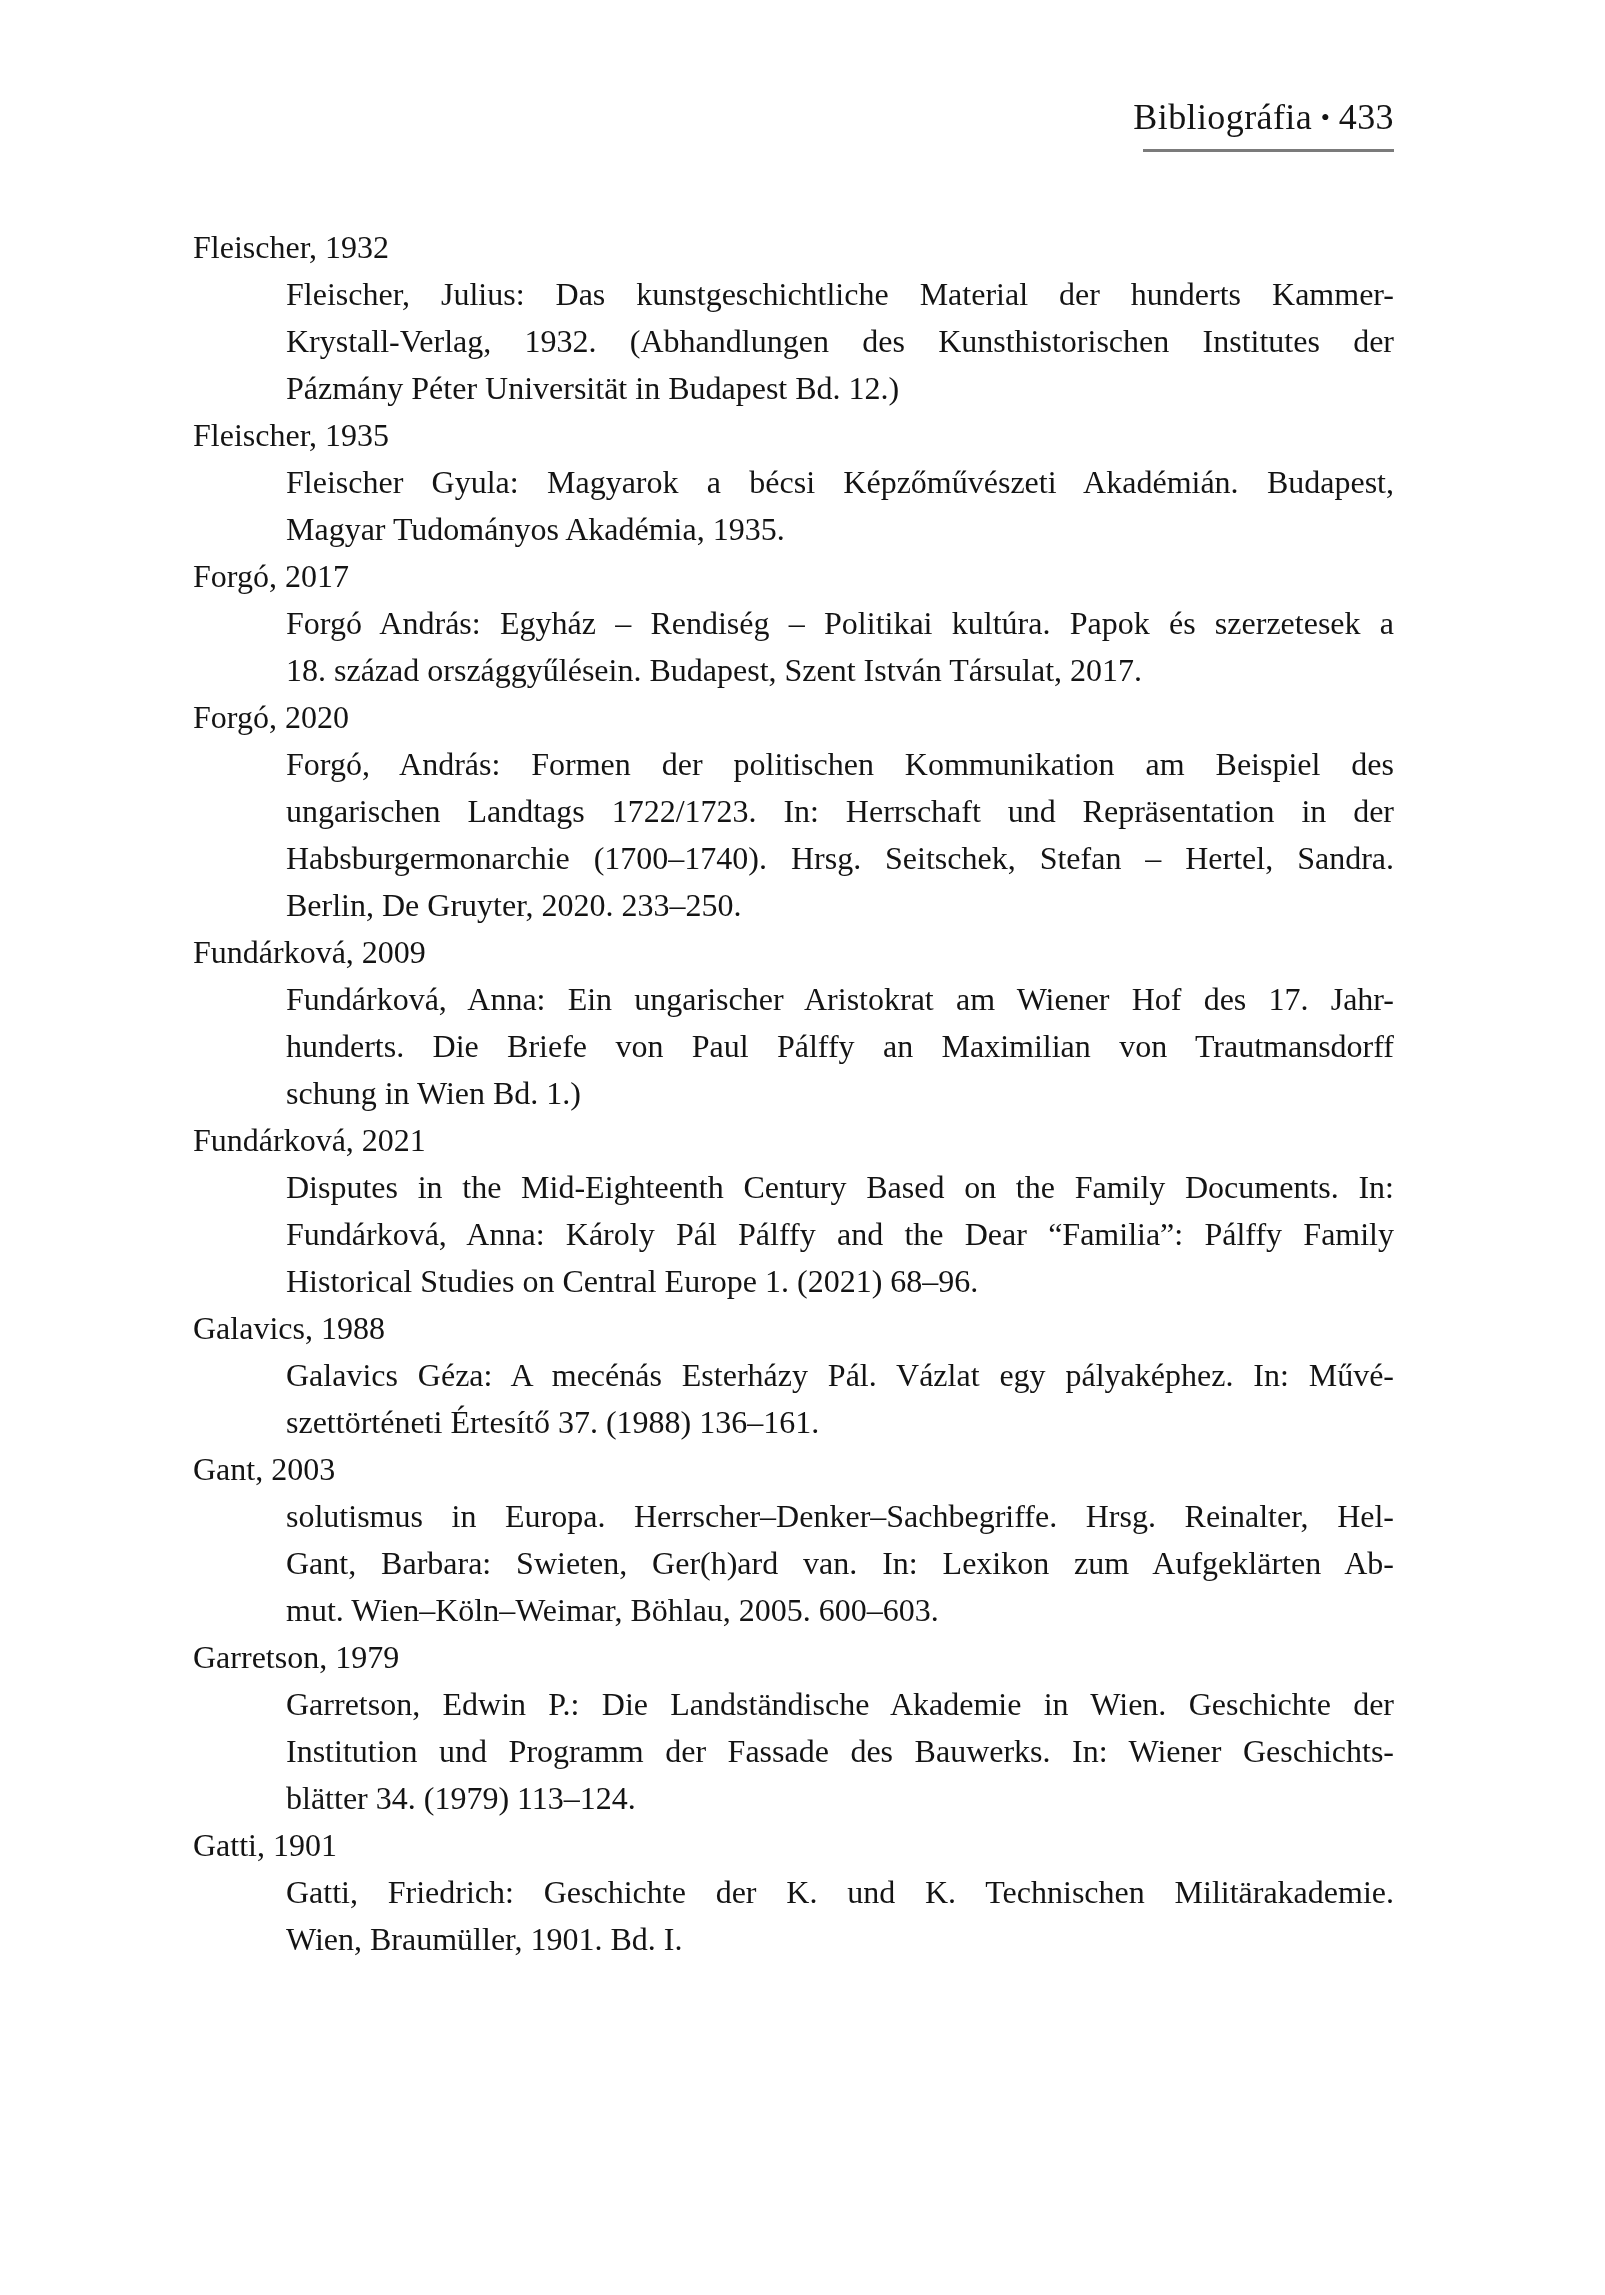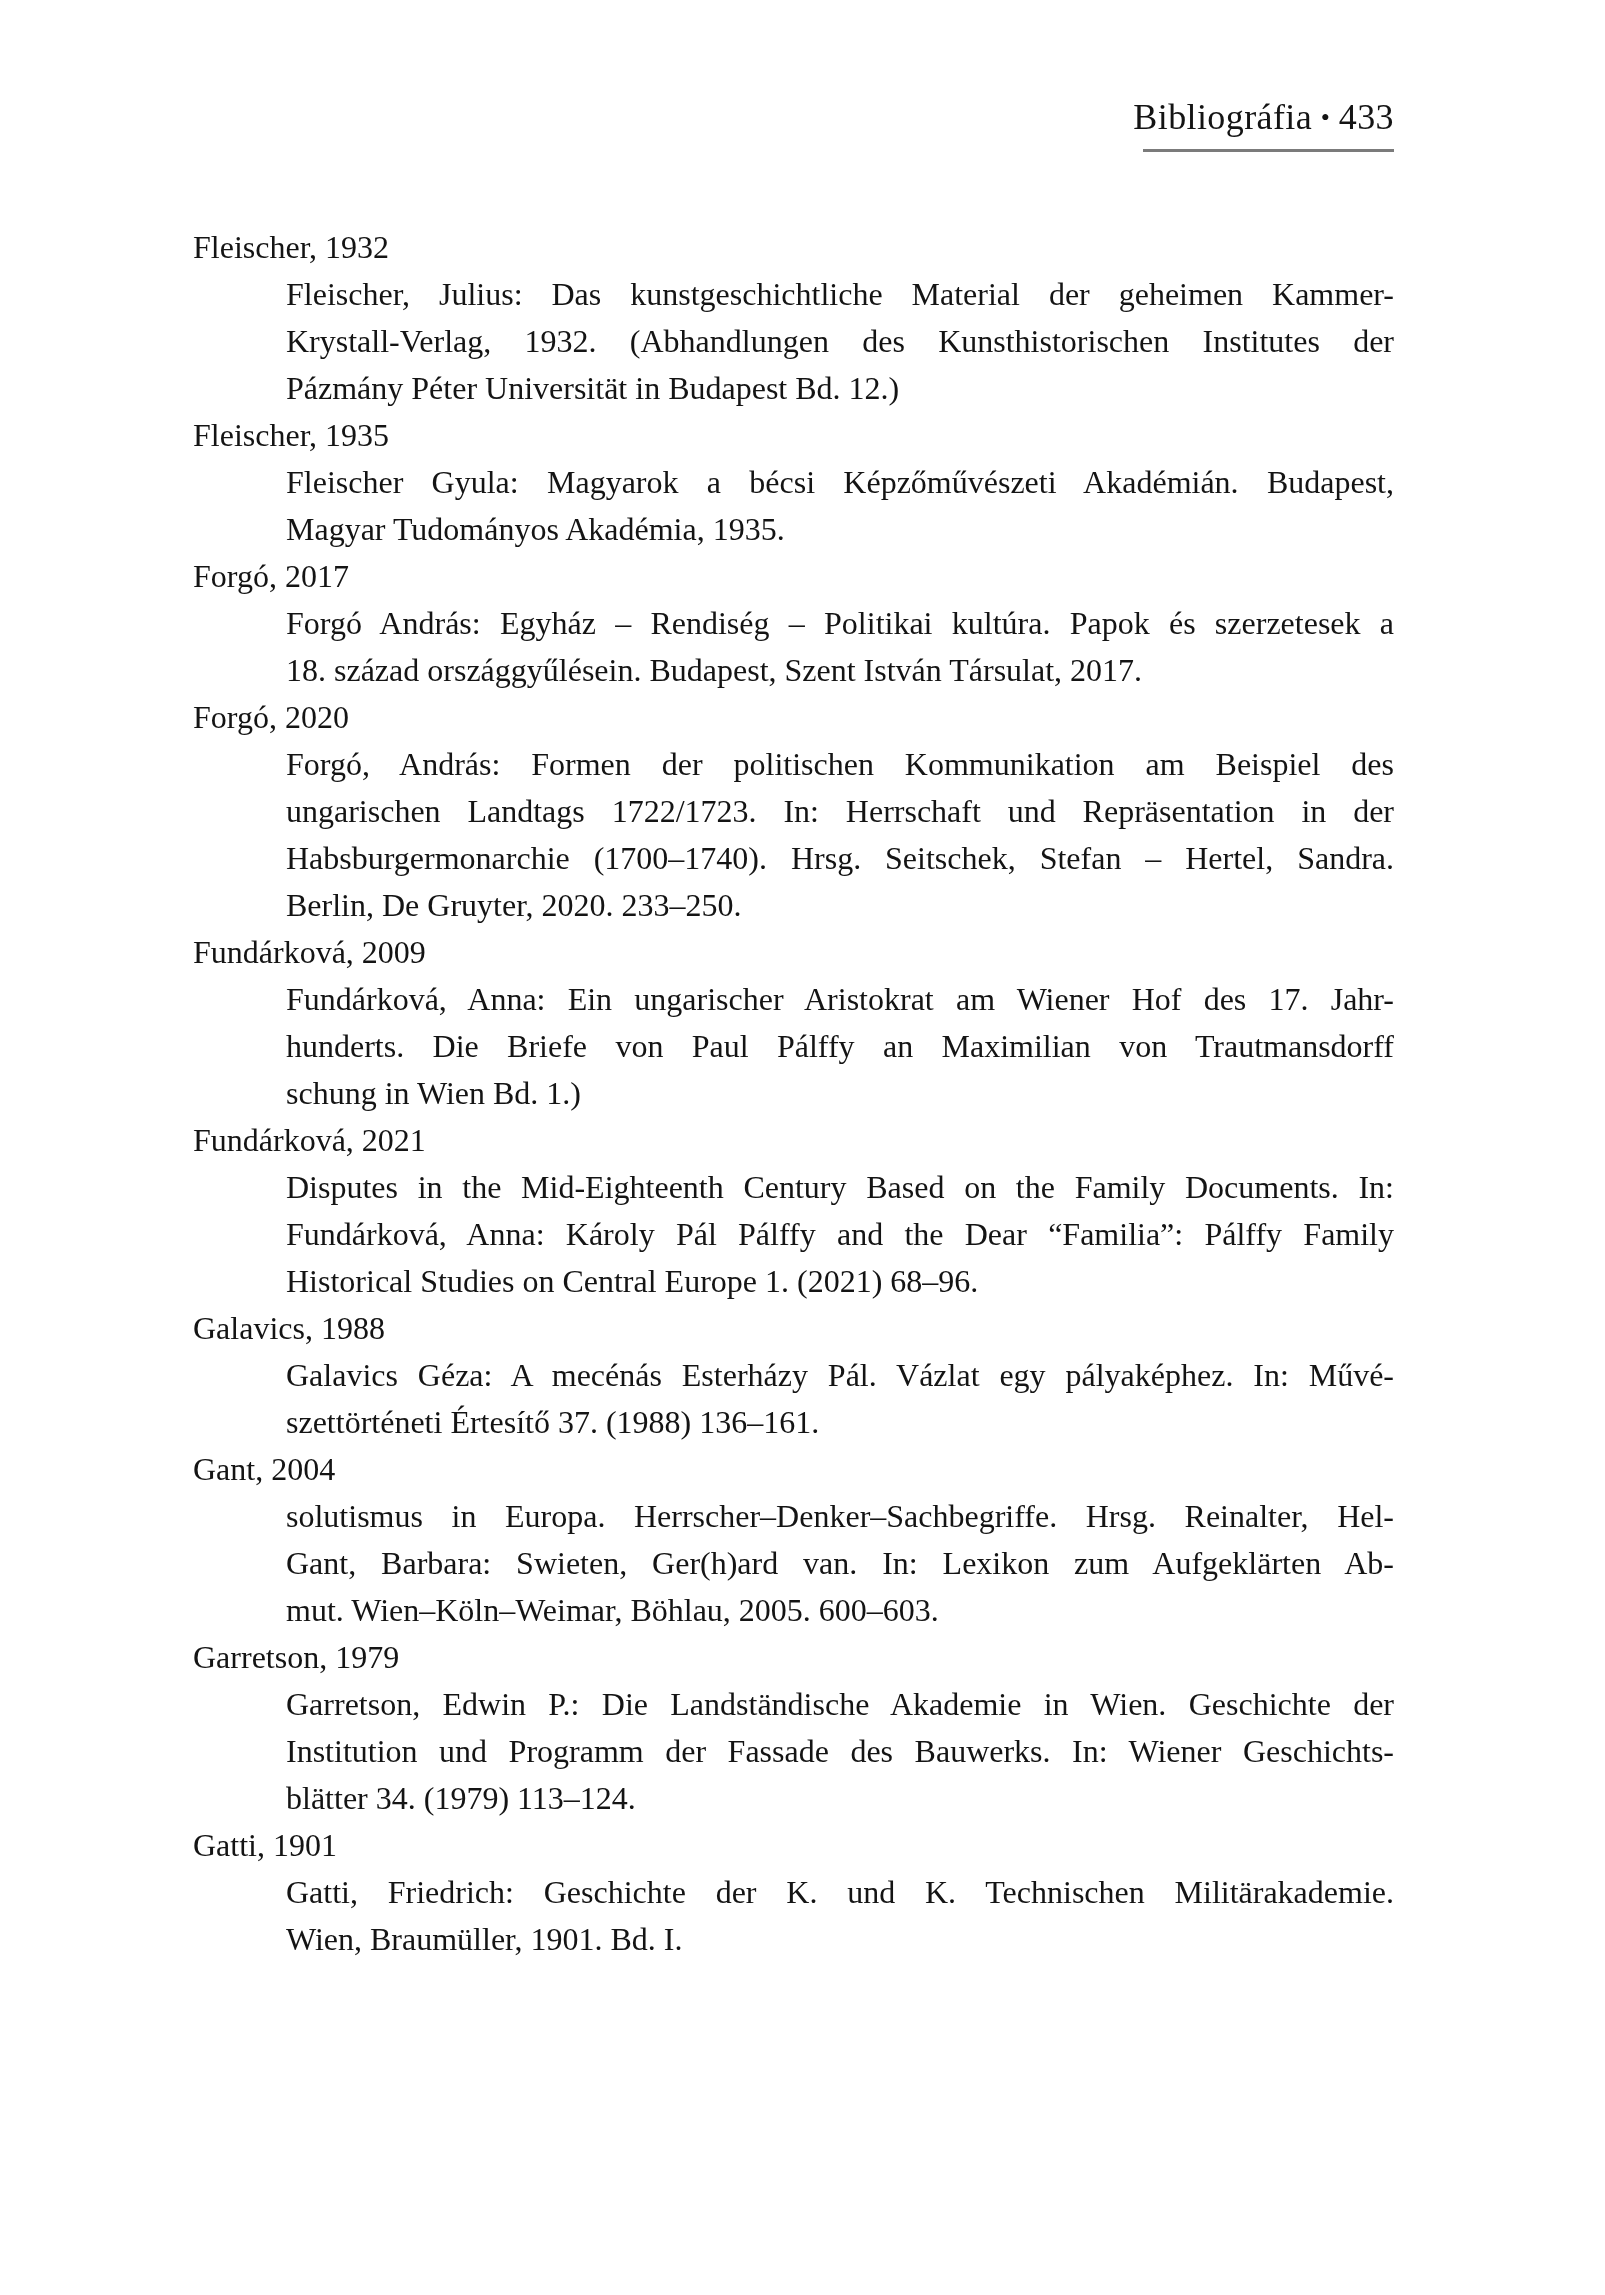--- a/index.html
+++ b/index.html
@@ -66,21 +66,21 @@
   <div class="running-head">
     <span>Bibliográfia</span><span class="sep">•</span><span>433</span>
   </div>
 
   <div class="head-rule"></div>
 
   <div class="entries">
   <div class="entry">
     <div class="entry-label">Fleischer, 1932</div>
     <div class="entry-body">
-          <div class="entry-line">Fleischer, Julius: Das kunstgeschichtliche Material der geheimen Kammer-</div>
+          <div class="entry-line">Fleischer, Julius: Das kunstgeschichtliche Material der hunderts Kammer-</div>
           <div class="entry-line">Krystall-Verlag, 1932. (Abhandlungen des Kunsthistorischen Institutes der</div>
           <div class="entry-line final">Pázmány Péter Universität in Budapest Bd. 12.)</div>
         </div>
   </div>
 
   <div class="entry">
     <div class="entry-label">Fleischer, 1935</div>
     <div class="entry-body">
           <div class="entry-line">Fleischer Gyula: Magyarok a bécsi Képzőművészeti Akadémián. Budapest,</div>
           <div class="entry-line final">Magyar Tudományos Akadémia, 1935.</div>
@@ -125,21 +125,21 @@
 
   <div class="entry">
     <div class="entry-label">Galavics, 1988</div>
     <div class="entry-body">
           <div class="entry-line">Galavics Géza: A mecénás Esterházy Pál. Vázlat egy pályaképhez. In: Művé-</div>
           <div class="entry-line final">szettörténeti Értesítő 37. (1988) 136–161.</div>
         </div>
   </div>
 
   <div class="entry">
-    <div class="entry-label">Gant, 2004</div>
+    <div class="entry-label">Gant, 2003</div>
     <div class="entry-body">
           <div class="entry-line">solutismus in Europa. Herrscher–Denker–Sachbegriffe. Hrsg. Reinalter, Hel-</div>
           <div class="entry-line">Gant, Barbara: Swieten, Ger(h)ard van. In: Lexikon zum Aufgeklärten Ab-</div>
           <div class="entry-line final">mut. Wien–Köln–Weimar, Böhlau, 2005. 600–603.</div>
         </div>
   </div>
 
   <div class="entry">
     <div class="entry-label">Garretson, 1979</div>
     <div class="entry-body">

